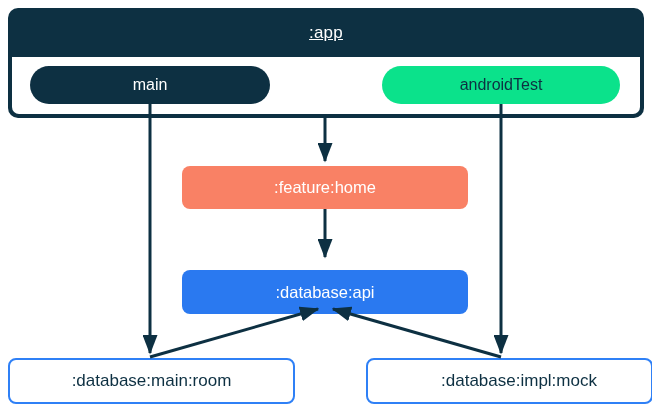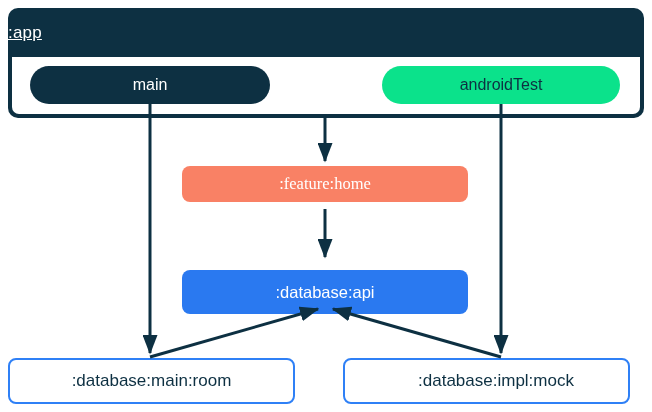--- a/index.html
+++ b/index.html
@@ -12,38 +12,38 @@
   .canvas{position:relative;width:652px;height:412px;background:var(--bg);overflow:hidden;}
 
   
   svg.edges{position:absolute;left:0;top:0;width:652px;height:412px;z-index:2;pointer-events:none;}
   svg.edges line{stroke:var(--navy);stroke-width:3;}
   svg.edges .head{fill:var(--navy);}
 
   
   .app-box{position:absolute;left:8px;top:8px;width:636px;height:110px;
     background:var(--navy);border-radius:10px;z-index:1;}
-  .app-header{height:49px;display:flex;align-items:center;
+  .app-header{height:49px;display:flex;align-items:center;justify-content:center;
     color:var(--text-light);font-size:17px;letter-spacing:.2px;text-decoration:underline;}
   .app-body{position:absolute;left:4px;right:4px;top:49px;bottom:4px;
     background:var(--bg);border-radius:0 0 7px 7px;}
   .pill{position:absolute;top:9px;height:38px;border-radius:19px;
     display:flex;align-items:center;justify-content:center;font-size:16px;}
   .pill.main{left:18px;width:240px;background:var(--navy);color:var(--text-light);}
   .pill.test{left:370px;width:238px;background:var(--green);color:var(--navy);}
 
   
   .node{position:absolute;display:flex;align-items:center;justify-content:center;
     border-radius:8px;font-size:16.5px;z-index:1;}
-  .node.coral{left:182px;top:166px;width:286px;height:36px;background:var(--coral);color:var(--text-light);font-family:Liberation Serif, serif;}
+  .node.coral{left:182px;top:166px;width:286px;height:43px;background:var(--coral);color:var(--text-light);}
   .node.blue{left:182px;top:270px;width:286px;height:44px;background:var(--blue);color:var(--text-light);}
   .node.outline{background:var(--bg);border:2.5px solid var(--outline-blue);color:var(--navy);
     top:358px;width:287px;height:46px;font-size:17px;}
   .node.room{left:8px;}
-  .node.mock{left:343px;padding-left:19px;}
+  .node.mock{left:366px;padding-left:19px;}
 </style>
 </head>
 <body>
 
 <div class="canvas">
 
   <svg class="edges" viewBox="0 0 652 412">
     <defs>
       <marker id="arrow" markerWidth="6.5" markerHeight="5" refX="6" refY="2.5" orient="auto">
         <path class="head" d="M0,0 L6.5,2.5 L0,5 Z"></path>

